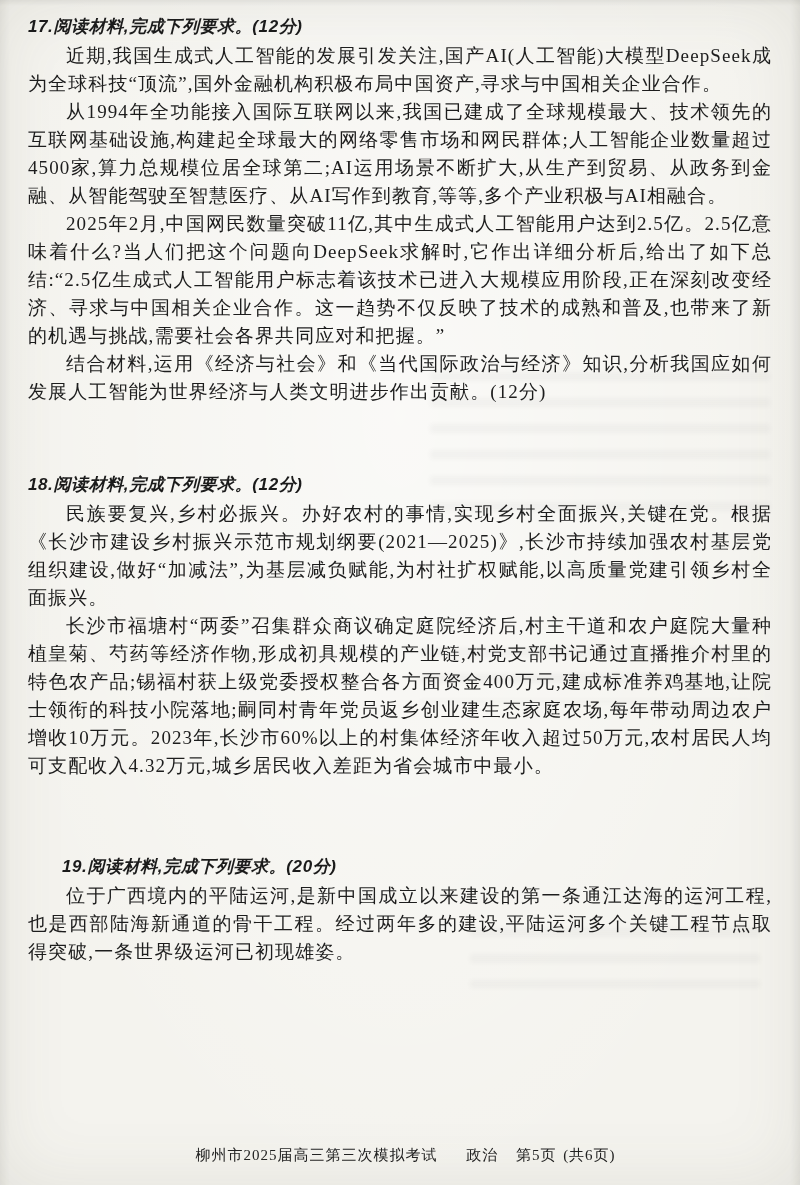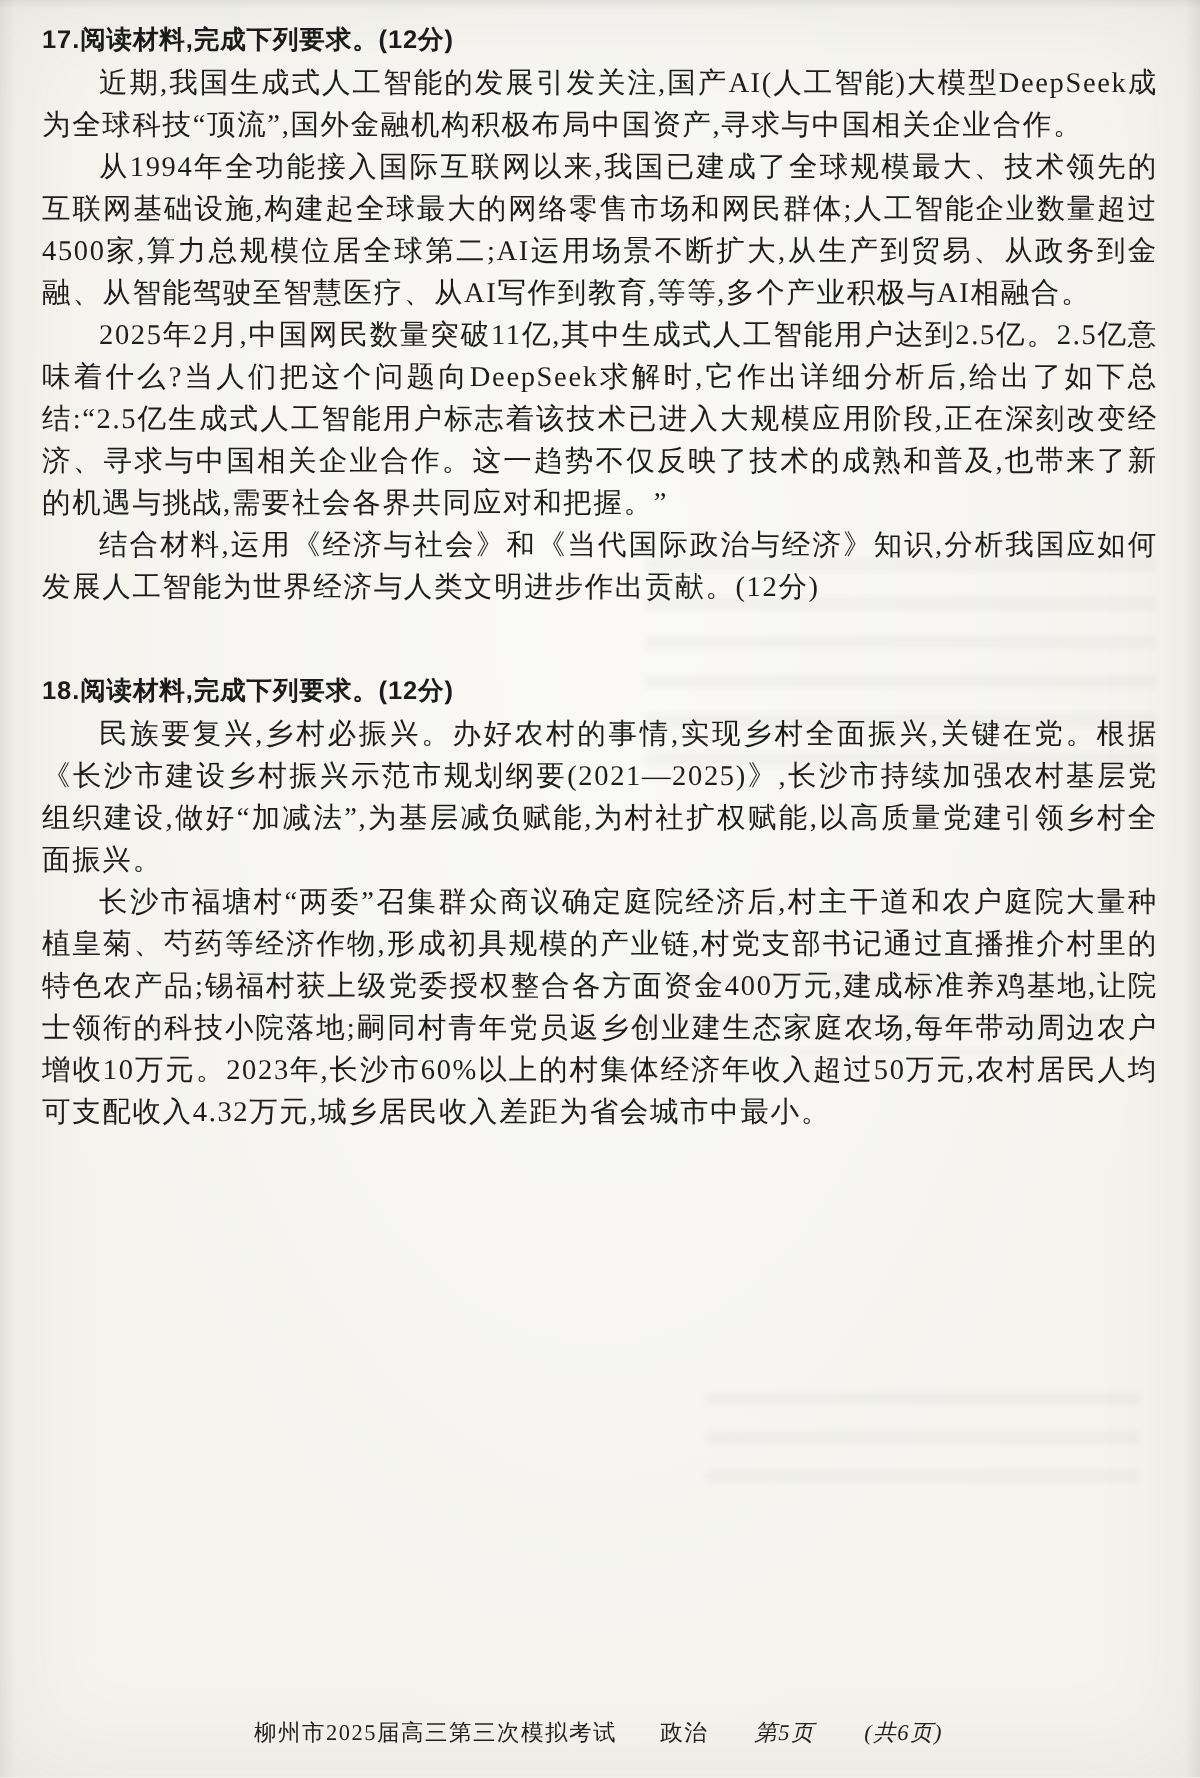--- a/index.html
+++ b/index.html
@@ -33,24 +33,25 @@
     text-indent: 2em;
     letter-spacing: 0.6px;
   }
   .q-title {
     margin: 0;
     font-family: "Liberation Sans", "DejaVu Sans", sans-serif;
     font-weight: 700;
     font-size: 17px;
     line-height: 30px;
     letter-spacing: 0.6px;
+    font-style: italic;
   }
   .q-title.indent { text-indent: 2em; }
   section.question { margin: 0; }
-  section.q18 { margin-top: 40px; }
+  section.q18 { margin-top: 64px; }
   section.q19 { margin-top: 72px; }
   .para {
     margin: 0;
     font-size: 19px;
     line-height: 28px;
     letter-spacing: 1.1px;
     text-indent: 2em;
     text-align: justify;
     color: #1d1d1d;
   }
@@ -58,21 +59,21 @@
     position: absolute;
     left: 0;
     bottom: 20px;
     width: 100%;
     text-align: center;
     font-size: 15px;
     letter-spacing: 1px;
     color: #222;
   }
   .page-footer span { margin: 4px 12px; }
-  .page-footer .pgnum { margin: 0 14px; font-style: italic; }
+  .page-footer .pgnum { margin: 0 1px; }
   .bleed {
     position: absolute;
     pointer-events: none;
     background: repeating-linear-gradient(
       to bottom,
       rgba(70,70,72,0.55) 0 9px,
       rgba(70,70,72,0) 9px 26px
     );
     opacity: 0.07;
     filter: blur(2px);
@@ -98,20 +99,24 @@
     <p class="para">2025年2月,中国网民数量突破11亿,其中生成式人工智能用户达到2.5亿。2.5亿意味着什么?当人们把这个问题向DeepSeek求解时,它作出详细分析后,给出了如下总结:“2.5亿生成式人工智能用户标志着该技术已进入大规模应用阶段,正在深刻改变经济、寻求与中国相关企业合作。这一趋势不仅反映了技术的成熟和普及,也带来了新的机遇与挑战,需要社会各界共同应对和把握。”</p>
     <p class="para">结合材料,运用《经济与社会》和《当代国际政治与经济》知识,分析我国应如何发展人工智能为世界经济与人类文明进步作出贡献。(12分)</p>
   </section>
 
   <section class="question q18">
     <h3 class="q-title">18.阅读材料,完成下列要求。(12分)</h3>
     <p class="para">民族要复兴,乡村必振兴。办好农村的事情,实现乡村全面振兴,关键在党。根据《长沙市建设乡村振兴示范市规划纲要(2021—2025)》,长沙市持续加强农村基层党组织建设,做好“加减法”,为基层减负赋能,为村社扩权赋能,以高质量党建引领乡村全面振兴。</p>
     <p class="para">长沙市福塘村“两委”召集群众商议确定庭院经济后,村主干道和农户庭院大量种植皇菊、芍药等经济作物,形成初具规模的产业链,村党支部书记通过直播推介村里的特色农产品;锡福村获上级党委授权整合各方面资金400万元,建成标准养鸡基地,让院士领衔的科技小院落地;嗣同村青年党员返乡创业建生态家庭农场,每年带动周边农户增收10万元。2023年,长沙市60%以上的村集体经济年收入超过50万元,农村居民人均可支配收入4.32万元,城乡居民收入差距为省会城市中最小。</p>
   </section>
 
+  <section class="question q19">
+    <h3 class="q-title indent">19.阅读材料,完成下列要求。(20分)</h3>
+    <p class="para">位于广西境内的平陆运河,是新中国成立以来建设的第一条通江达海的运河工程,也是西部陆海新通道的骨干工程。经过两年多的建设,平陆运河多个关键工程节点取得突破,一条世界级运河已初现雄姿。</p>
+  </section>
 
   <footer class="page-footer">
     <span>柳州市2025届高三第三次模拟考试</span>
     <span>政治</span>
     <span class="pgnum">第5页</span>
     <span class="pgnum">(共6页)</span>
   </footer>
 
 </div>
 

